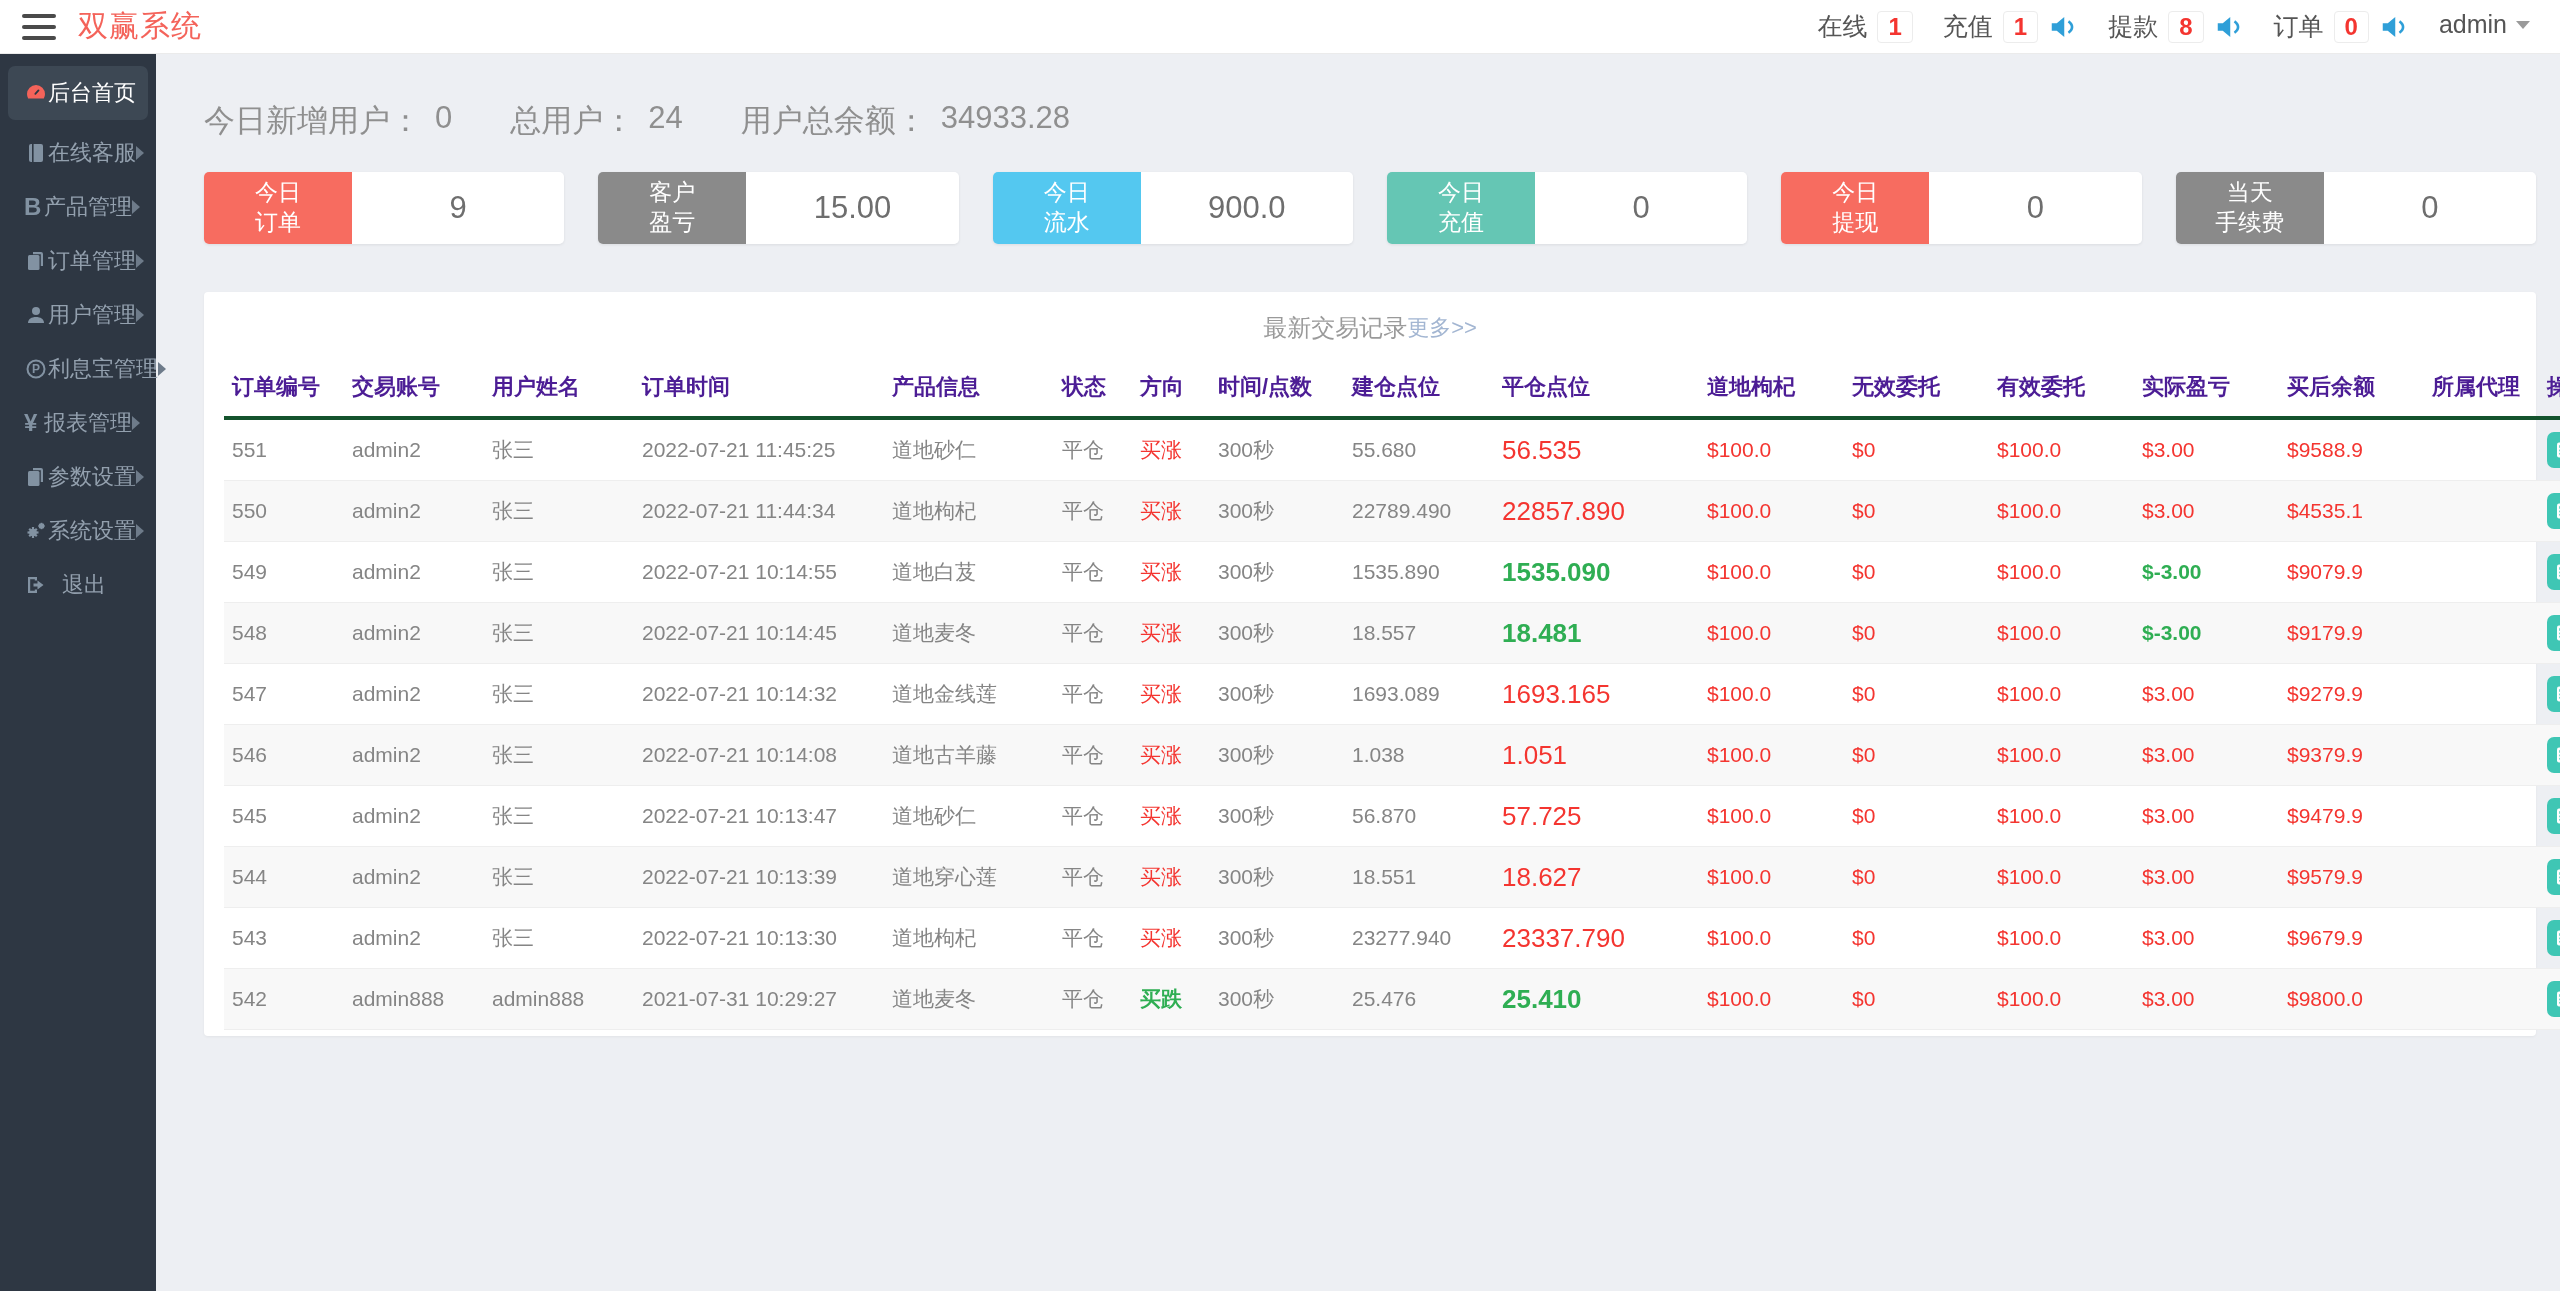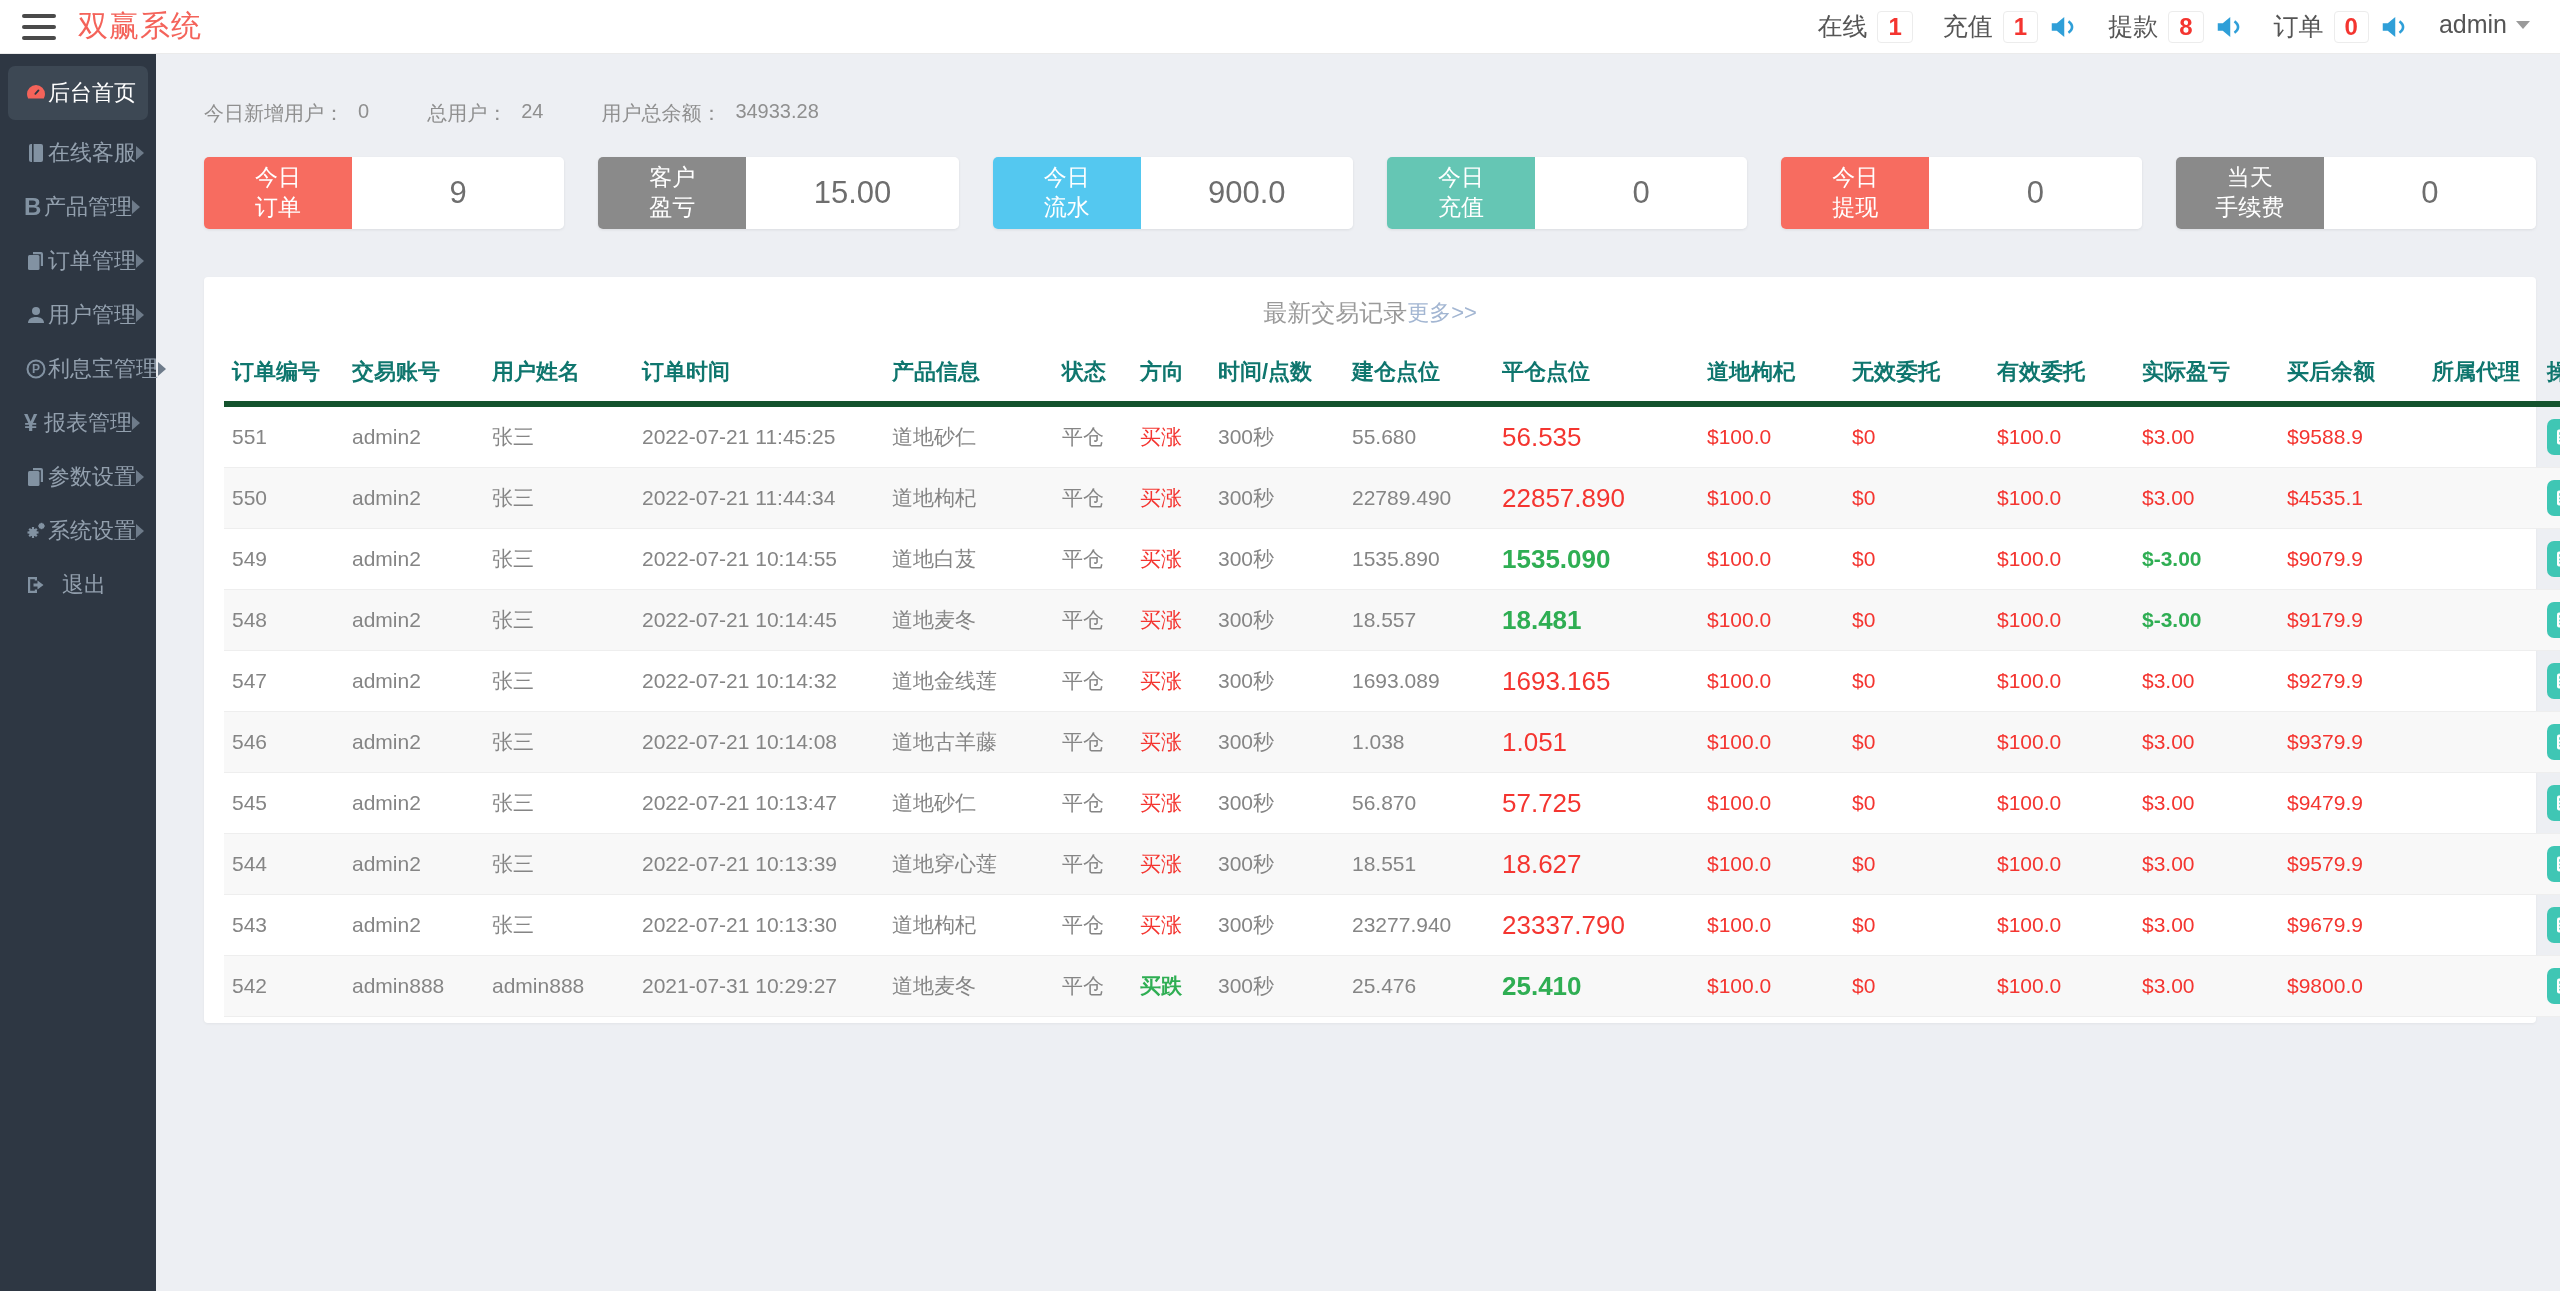--- a/index.html
+++ b/index.html
@@ -23,35 +23,35 @@
   .side-item { display:flex; align-items:center; height:54px; padding:0 16px 0 24px; color:#93a0ae; font-size:22px; cursor:pointer; }
   .side-item .icon { width:38px; color:#8292a2; display:flex; align-items:center; font-size:24px; font-weight:bold; }
   .side-item .icon svg { width:24px; height:24px; fill:currentColor; }
   .side-item .lbl { flex:1; white-space:nowrap; }
   .side-item .chev { width:0; height:0; border-top:7px solid transparent; border-bottom:7px solid transparent; border-left:8px solid #6e7b8a; }
   .side-item.active { background:#3d4854; border-radius:7px; margin:2px 8px 6px; padding-left:16px; color:#fff; }
   .side-item.active .icon { color:var(--brand); }
 
   
   .main { position:absolute; top:54px; left:180px; right:0; bottom:0; background:#edeff3; padding:0 24px; }
-  .summary { display:flex; gap:58px; padding-top:46px; font-size:20px; color:#8f8f8f; }
+  .summary { display:flex; gap:58px; padding-top:46px; font-size:31px; color:#8f8f8f; }
   .summary .s-item { display:flex; gap:14px; }
 
   .cards { display:flex; gap:34px; margin-top:30px; }
   .card { flex:1; display:flex; height:72px; box-shadow:0 1px 3px rgba(0,0,0,.08); border-radius:5px; }
   .card-label { width:148px; color:#fff; font-size:23px; line-height:1.3; display:flex; flex-direction:column; align-items:center; justify-content:center; border-radius:5px 0 0 5px; text-align:center; }
   .card-value { flex:1; background:#fff; display:flex; align-items:center; justify-content:center; font-size:31px; color:#6e6e6e; border-radius:0 5px 5px 0; }
 
   .panel { margin-top:48px; background:#fff; border-radius:4px; padding:18px 20px 6px; box-shadow:0 1px 3px rgba(0,0,0,.05); }
   .panel-head { display:flex; justify-content:center; align-items:center; padding:2px 2px 14px; }
   .panel-title { font-size:24px; color:#9a9a9a; }
   .more-link { font-size:22px; color:#a3b6d2; cursor:pointer; }
 
   table { width:100%; border-collapse:collapse; table-layout:fixed; }
-  th { font-size:22px; color:#0f766e; font-weight:bold; text-align:left; padding:14px 8px; border-bottom:6px solid #14532d; white-space:nowrap; }
+  th { font-size:22px; color:#4c1d95; font-weight:bold; text-align:left; padding:14px 8px; border-bottom:4px solid #14532d; white-space:nowrap; }
   td { font-size:21px; color:#858585; padding:12px 8px; border-bottom:1px solid #eeeeee; white-space:nowrap; overflow:hidden; }
   tbody tr:nth-child(even) { background:#f8f8f8; }
   .red { color:var(--red); }
   .green { color:var(--green);font-weight:bold; }
   td.close-cell { font-size:26px; }
   .action-btn { width:36px; height:36px; background:var(--teal); border:none; border-radius:7px; display:flex; align-items:center; justify-content:center; cursor:pointer; }
   .action-btn svg { width:24px; height:24px; }
 </style>
 </head>
 <body>

